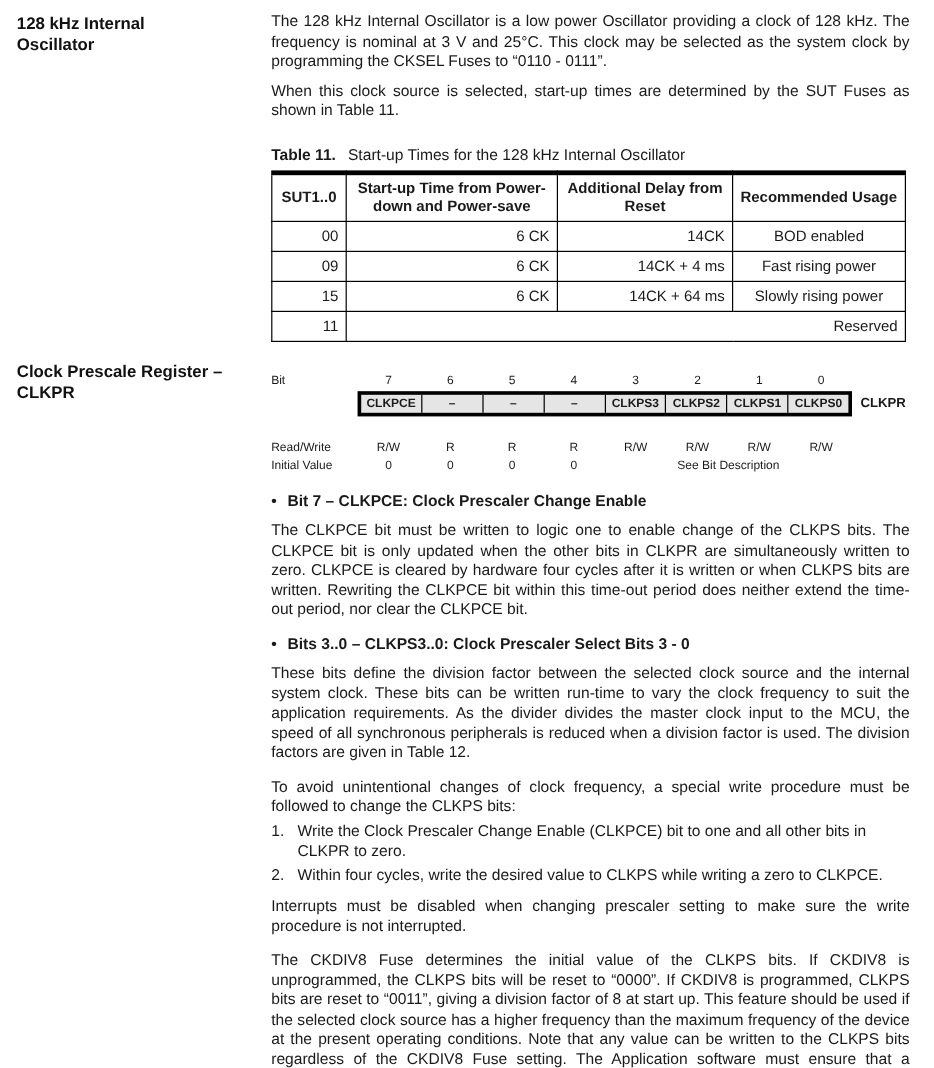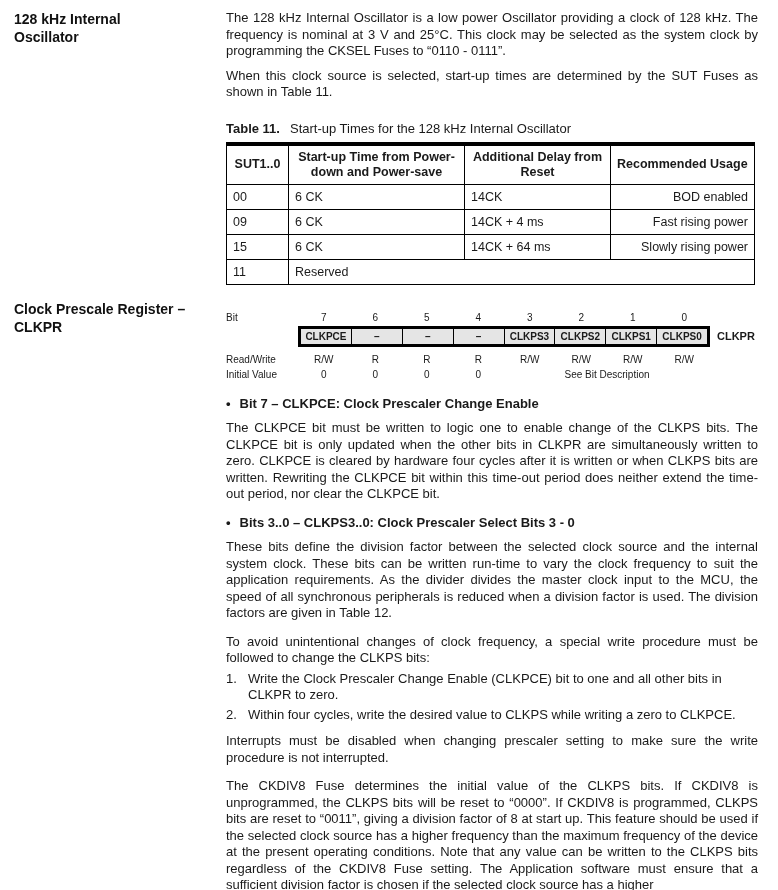--- a/index.html
+++ b/index.html
@@ -69,22 +69,22 @@
   }
   table.t11 th {
     font-weight: bold;
     line-height: 15px;
     text-align: center;
     vertical-align: middle;
     height: 32px;
   }
   table.t11 th.th-left { text-align: left; }
   table.t11 td { line-height: 16px; height: 18px; vertical-align: middle; }
-  td.cell-c { text-align: left; margin-top: 24px; }
-  td.cell-l { text-align: right; }
+  td.cell-c { text-align: right; margin-top: 24px; }
+  td.cell-l { text-align: center; }
 
   
   .reg { margin: 0 0 15px 0; }
   .reg-row { display: flex; align-items: center; }
   .reg-label {
     width: 72px;
     flex: 0 0 72px;
     font-size: 10px;
     line-height: 13px;
   }
@@ -116,21 +116,21 @@
     white-space: nowrap;
     overflow: hidden;
   }
   .reg-cell:last-child { border-right: none; }
   .reg-name {
     font-size: 11px;
     font-weight: bold;
     margin-left: 7px;
     white-space: nowrap;
   }
-  .rw-row { margin-top: 6px; }
+  .rw-row { margin-top: 20px; }
   .iv-row { margin-top: 2px; }
   .iv-note {
     width: 206px;
     flex: 0 0 206px;
     text-align: center;
     font-size: 10px;
     line-height: 13px;
   }
 
   

